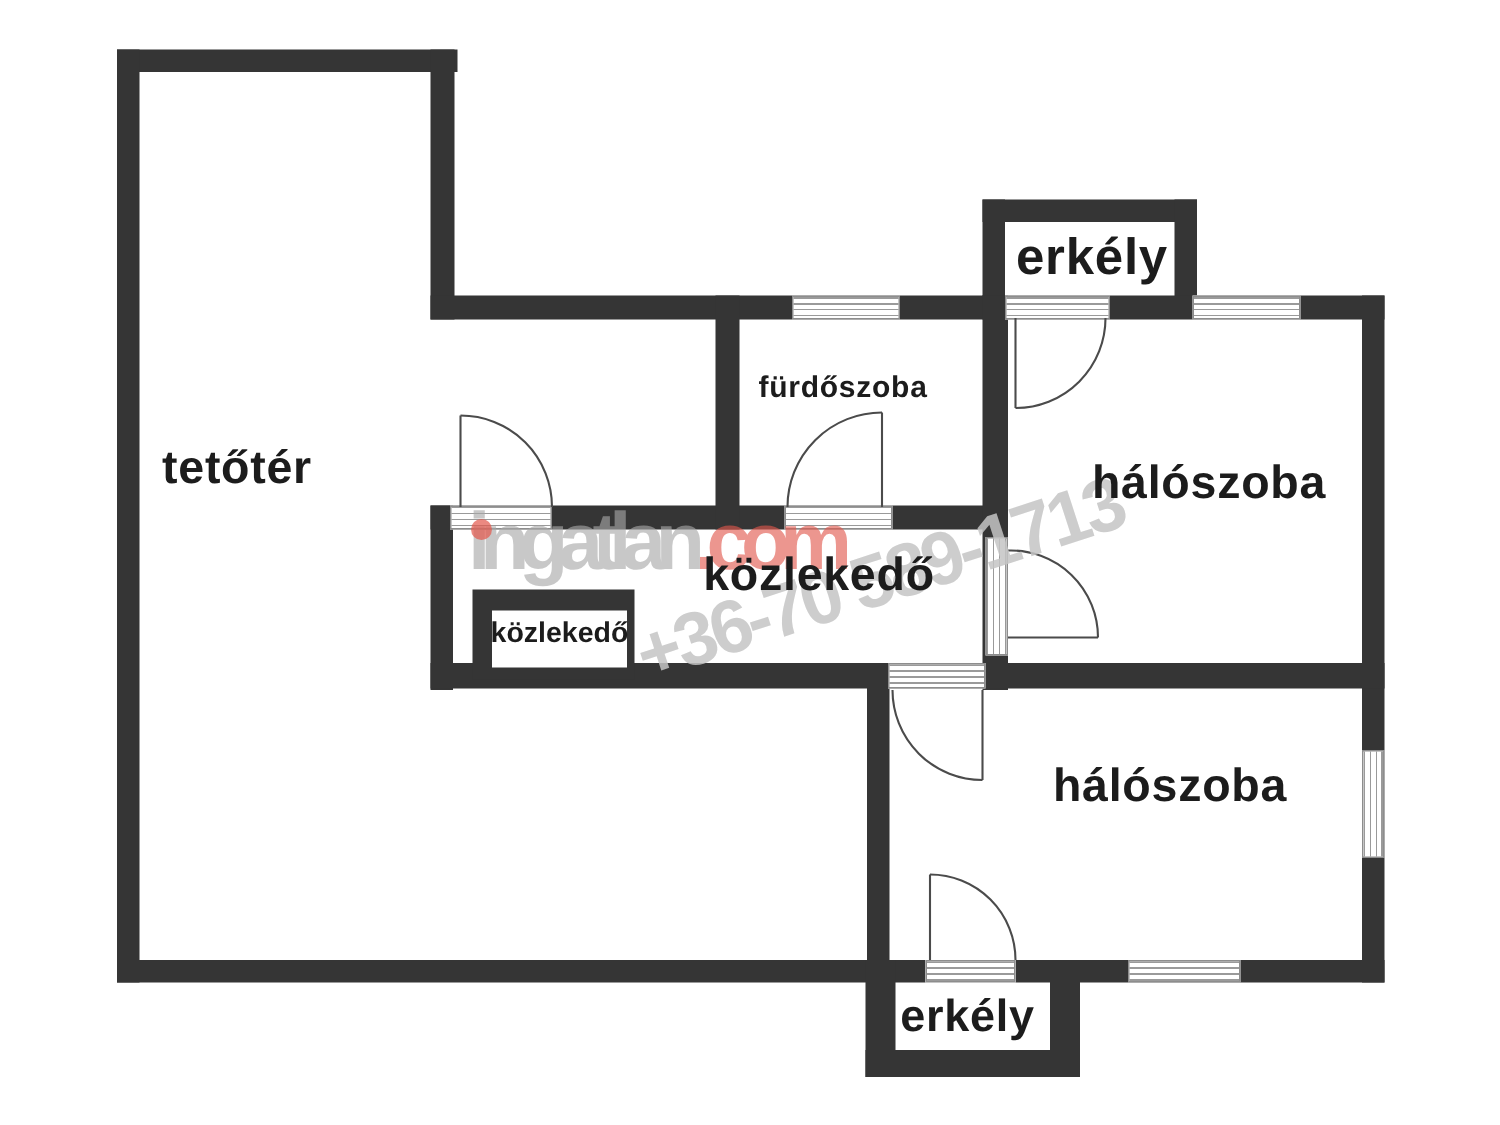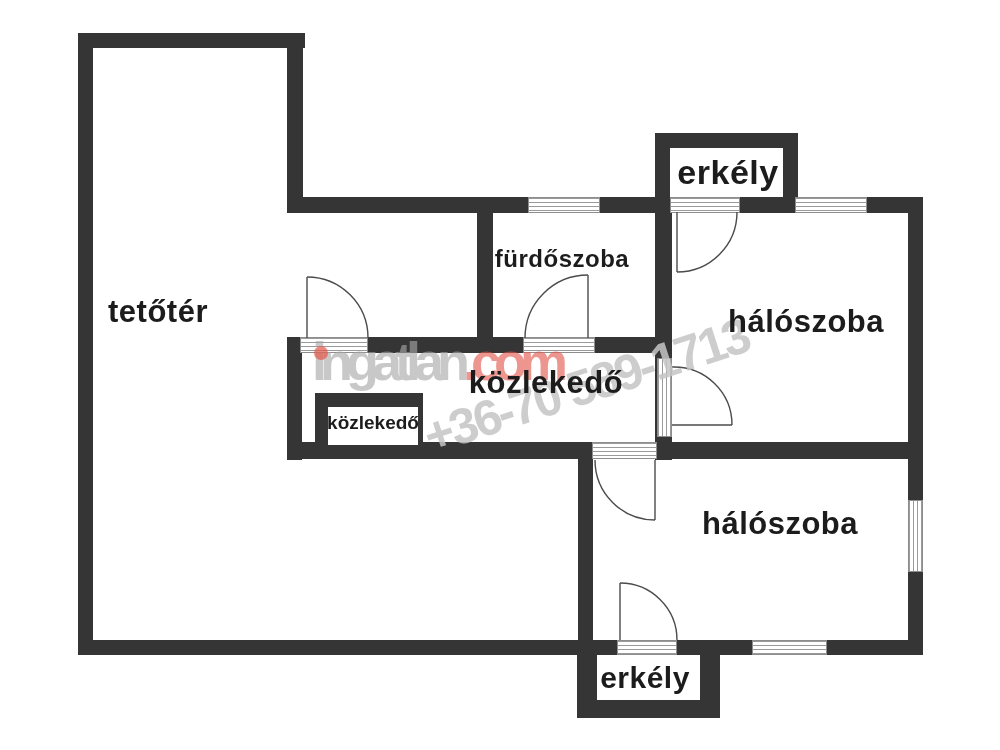--- a/index.html
+++ b/index.html
@@ -74,21 +74,21 @@
     <path d="M677,272 A60,60 0 0 0 737,212"></path>
     <path d="M672,425 L732,425"></path>
     <path d="M732,425 A58,58 0 0 0 672,367"></path>
     <path d="M655,460 L655,520"></path>
     <path d="M595,460 A60,60 0 0 0 655,520"></path>
     <path d="M620,640 L620,583"></path>
     <path d="M620,583 A57,57 0 0 1 677,640"></path>
   </svg>
 
   <div class="room-label" style="left:158px;top:312px;font-size:31px;text-align:right;">tetőtér</div>
-  <div class="room-label" style="left:562px;top:259px;font-size:24px;">fürdőszoba</div>
+  <div class="room-label" style="left:562px;top:259px;font-size:20px;">fürdőszoba</div>
   <div class="room-label" style="left:728px;top:172px;font-size:34px;">erkély</div>
   <div class="room-label" style="left:806px;top:322px;font-size:31px;">hálószoba</div>
   <div class="room-label" style="left:546px;top:383px;font-size:31px;">közlekedő</div>
   <div class="room-label" style="left:373px;top:423px;font-size:19px;letter-spacing:0;">közlekedő</div>
   <div class="room-label" style="left:780px;top:524px;font-size:31px;">hálószoba</div>
   <div class="room-label" style="left:645px;top:678px;font-size:30px;">erkély</div>
 
   <div id="wm-logo"><span class="brand">ingatlan</span><span class="suffix">.com</span></div>
   <div id="wm-dot"></div>
   <div id="wm-phone">+36-70 589-1713</div>

